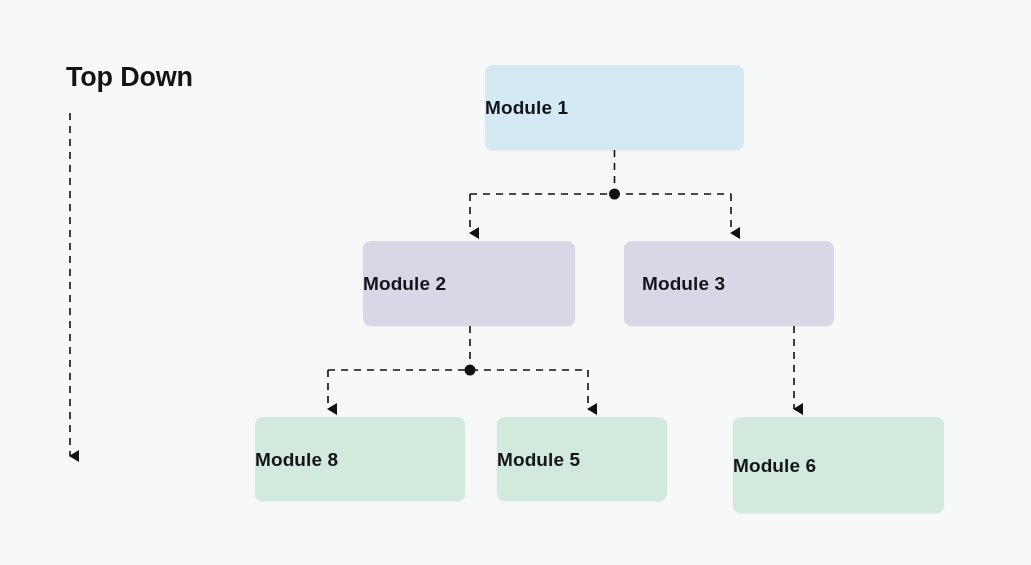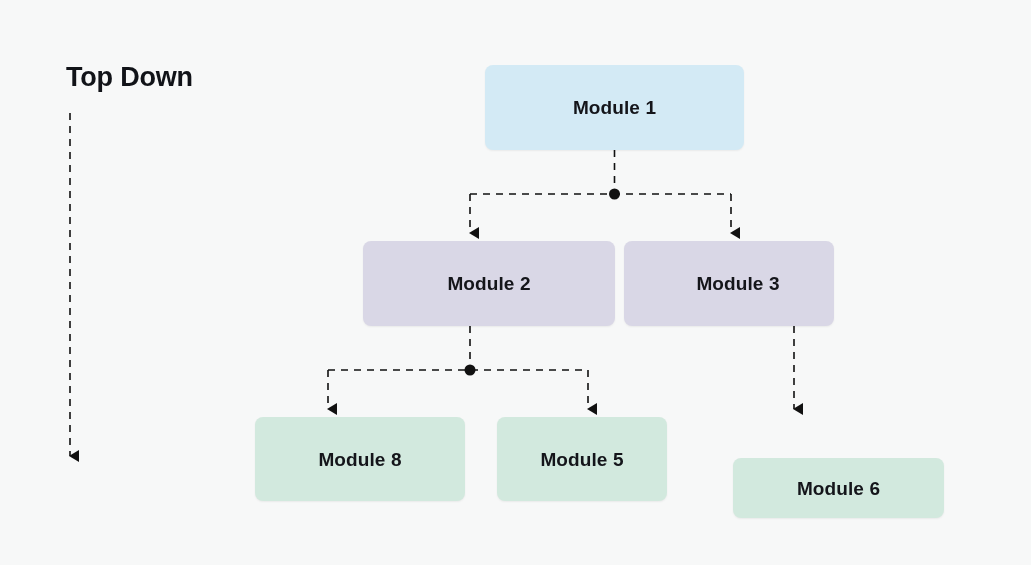--- a/index.html
+++ b/index.html
@@ -30,21 +30,21 @@
     width: 1031px;
     height: 565px;
     pointer-events: none;
   }
   .node {
     position: absolute;
     box-sizing: border-box;
     border-radius: 8px;
     display: flex;
     align-items: center;
-    justify-content: center;
+    justify-content: flex-start;
     box-shadow: 0 1px 2px rgba(0,0,0,0.06);
   }
   .node-label {
     font-size: 19px;
     font-weight: bold;
     color: #14151a;
     letter-spacing: 0.1px;
     line-height: 1;
     white-space: nowrap;
   }
@@ -113,33 +113,33 @@
 
     <g>
       <line x1="794" y1="326" x2="794" y2="409" stroke="#111111" stroke-width="1.6" stroke-dasharray="7 6" marker-end="url(#arrow-down)"></line>
     </g>
   </svg>
 
   <div class="node" id="node-module-1" style="left: 485px; top: 65px; width: 259px; height: 85px; background: rgb(211, 234, 245);">
     <span class="node-label">Module 1</span>
   </div>
 
-  <div class="node" id="node-module-2" style="left: 363px; top: 241px; width: 252px; height: 85px; background: rgb(217, 215, 230);">
+  <div class="node" id="node-module-2" style="left: 363px; top: 241px; width: 212px; height: 85px; background: rgb(217, 215, 230);">
     <span class="node-label">Module 2</span>
   </div>
 
   <div class="node" id="node-module-3" style="left: 624px; top: 241px; width: 210px; height: 85px; background: rgb(217, 215, 230); padding-left: 18px;">
     <span class="node-label">Module 3</span>
   </div>
 
   <div class="node" id="node-module-4" style="left: 255px; top: 417px; width: 210px; height: 84px; background: rgb(210, 233, 222);">
     <span class="node-label">Module 8</span>
   </div>
 
   <div class="node" id="node-module-5" style="left: 497px; top: 417px; width: 170px; height: 84px; background: rgb(210, 233, 222);">
     <span class="node-label">Module 5</span>
   </div>
 
-  <div class="node" id="node-module-6" style="left: 733px; top: 417px; width: 211px; height: 60px; background: rgb(210, 233, 222); margin-top: 41px;">
+  <div class="node" id="node-module-6" style="left: 733px; top: 417px; width: 211px; height: 96px; background: rgb(210, 233, 222);">
     <span class="node-label">Module 6</span>
   </div>
 
 </div>
 
 </body></html>

